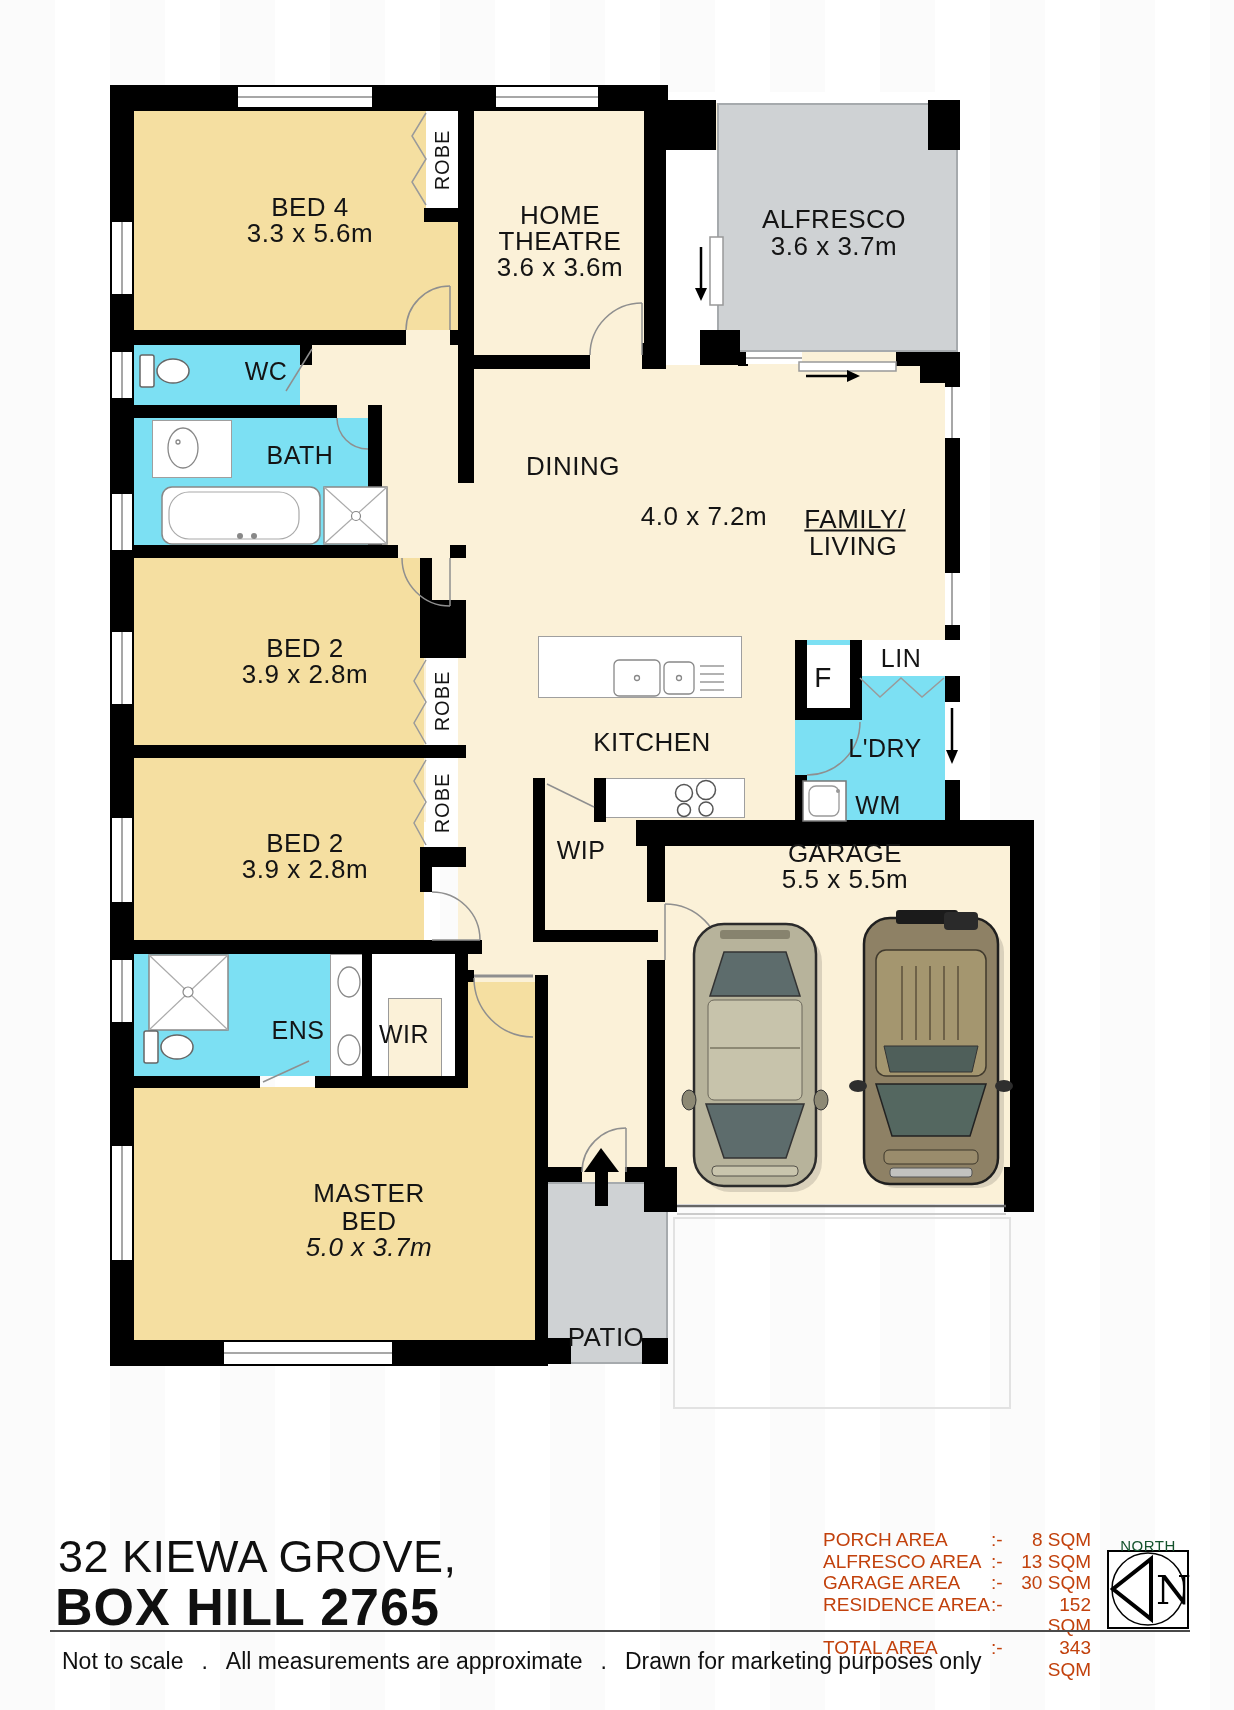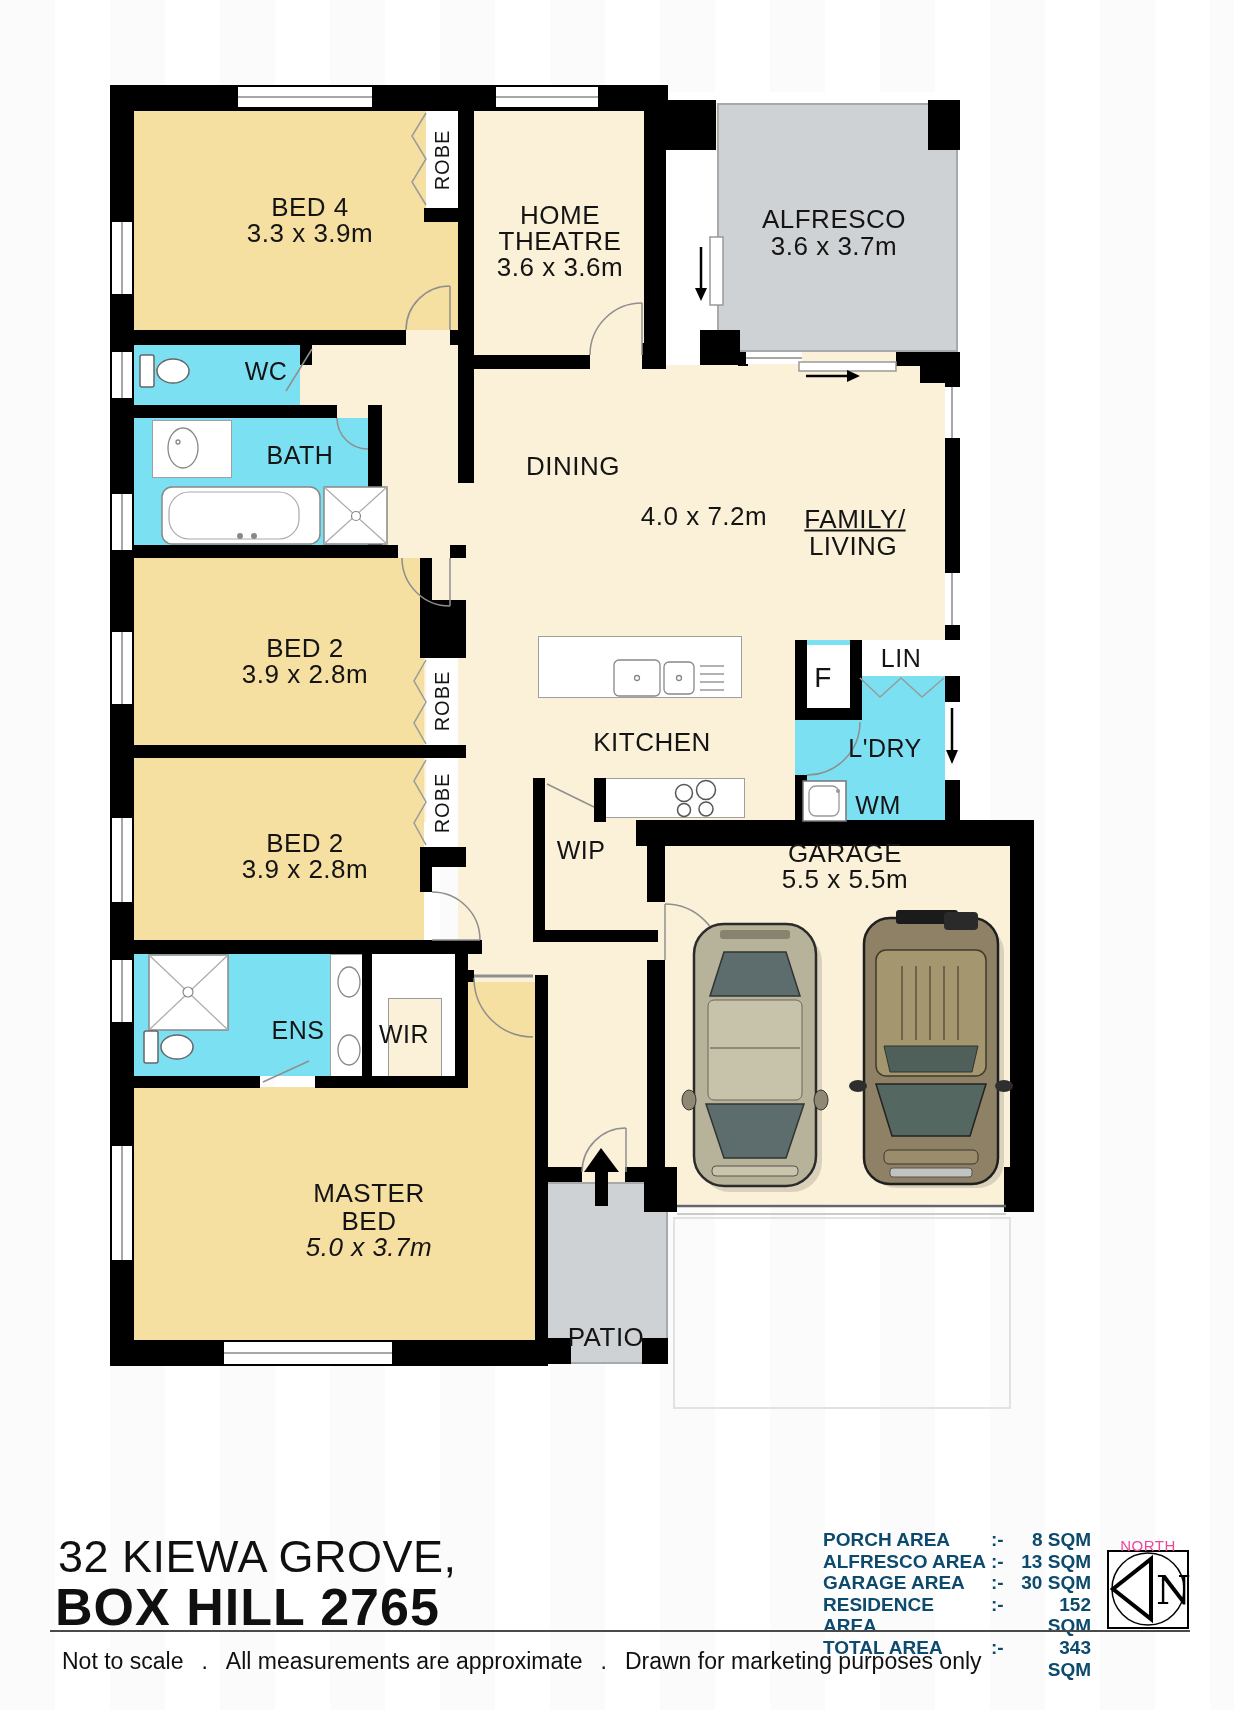--- a/index.html
+++ b/index.html
@@ -20,27 +20,27 @@
   .lbl{position:absolute;z-index:6;font-size:26px;color:#141414;white-space:nowrap;
        transform:translate(-50%,-50%);letter-spacing:.5px;}
   .lbl-sm{font-size:25px;}
   .lbl-robe{font-size:20px;transform:translate(-50%,-50%) rotate(-90deg);letter-spacing:1px;}
   .svg-layer{position:absolute;left:0;top:0;z-index:5;pointer-events:none;}
   .addr1{position:absolute;left:58px;top:1531px;font-size:45px;color:#101010;z-index:7;letter-spacing:.5px;}
   .addr2{position:absolute;left:55px;top:1577px;font-size:52px;font-weight:bold;color:#101010;z-index:7;letter-spacing:1px;}
   .divider{position:absolute;left:50px;top:1630px;width:1140px;height:2px;background:#4a4a4a;z-index:7;}
   .footer{position:absolute;left:62px;top:1648px;font-size:23px;color:#101010;z-index:7;}
   .footer .dot{display:inline-block;margin:0 18px;}
-  .areas{position:absolute;left:823px;top:1529px;width:268px;z-index:7;font-size:19px;color:#0c4a6e;font-weight:bold;}
+  .areas{position:absolute;left:823px;top:1529px;width:268px;z-index:7;font-size:19px;color:#c2410c;}
   .arow{display:flex;line-height:21.6px;}
   .arow .a-label{width:168px;}
   .arow .a-sep{width:22px;}
   .arow .a-val{flex:1;text-align:right;}
   .north-label{position:absolute;left:1148px;top:1537px;transform:translateX(-50%);
-       font-size:15px;color:#ec4899;z-index:7;letter-spacing:.5px;}
+       font-size:15px;color:#14532d;z-index:7;letter-spacing:.5px;}
   .wir-inner{position:absolute;background:var(--c-living,#FBF1D8);border:1px solid #9a9a9a;z-index:3;}
   .bordered{border:1.5px solid #9f9f9f;box-sizing:border-box;}
 </style>
 </head>
 <body>
 
 <div class="fill floor-cream" style="left:122px;top:95px;width:823px;height:727px;"></div>
 <div class="fill floor-cream" style="left:458px;top:822px;width:200px;height:360px;"></div>
 <div class="fill floor-cream" style="left:648px;top:846px;width:362px;height:358px;"></div>
 
@@ -311,21 +311,21 @@
 
   <g>
     <rect x="1108" y="1551" width="80" height="77" fill="#fff" stroke="#000" stroke-width="2"></rect>
     <circle cx="1148" cy="1589" r="36" fill="#fff" stroke="#000" stroke-width="1.5"></circle>
     <polygon points="1151,1559 1151,1619 1113,1589" fill="#fff" stroke="#000" stroke-width="4"></polygon>
     <text x="1156" y="1604" font-family="DejaVu Serif, serif" font-size="40" fill="#000">N</text>
   </g>
 </svg>
 
 <div class="lbl" style="left:310px;top:207px;">BED 4</div>
-<div class="lbl" style="left:310px;top:233px;">3.3 x 3.9m</div>
+<div class="lbl" style="left:310px;top:233px;">3.3 x 5.6m</div>
 <div class="lbl lbl-robe" style="left:442px;top:160px;">ROBE</div>
 <div class="lbl" style="left:560px;top:215px;">HOME</div>
 <div class="lbl" style="left:560px;top:241px;">THEATRE</div>
 <div class="lbl" style="left:560px;top:267px;">3.6 x 3.6m</div>
 <div class="lbl" style="left:834px;top:219px;">ALFRESCO</div>
 <div class="lbl" style="left:834px;top:246px;">3.6 x 3.7m</div>
 <div class="lbl lbl-sm" style="left:266px;top:371px;">WC</div>
 <div class="lbl lbl-sm" style="left:300px;top:455px;">BATH</div>
 <div class="lbl" style="left:573px;top:466px;">DINING</div>
 <div class="lbl" style="left:704px;top:516px;">4.0 x 7.2m</div>

